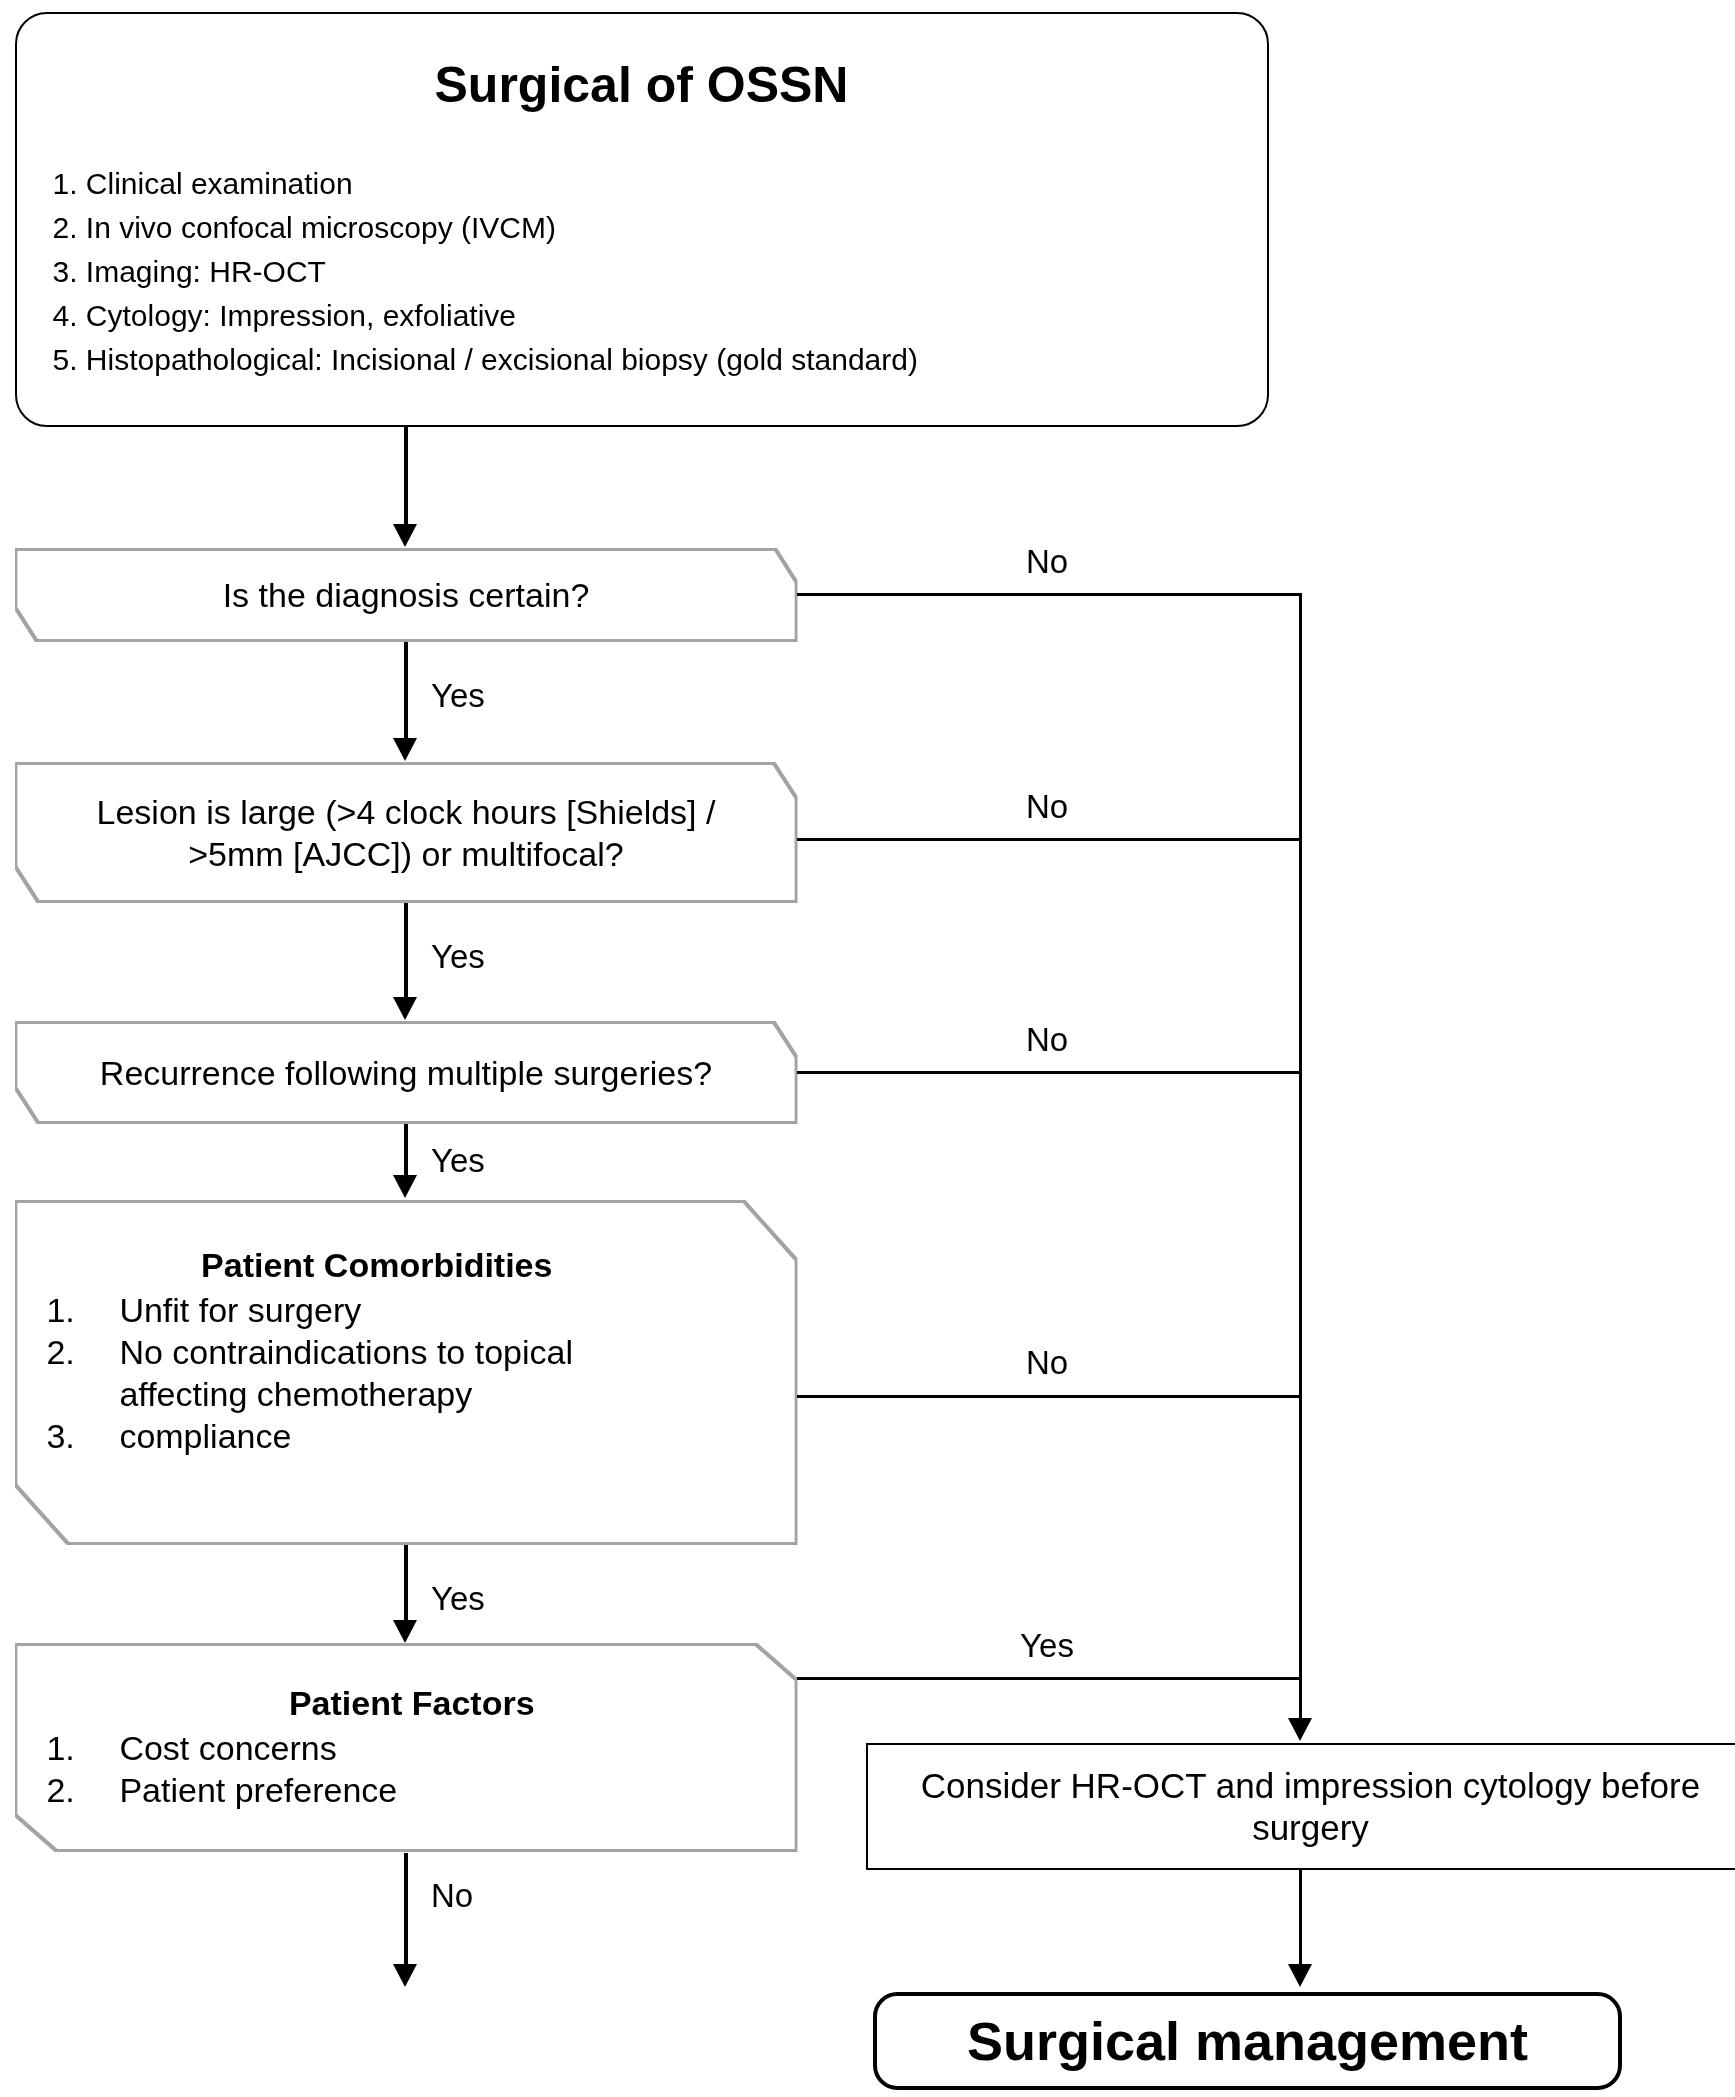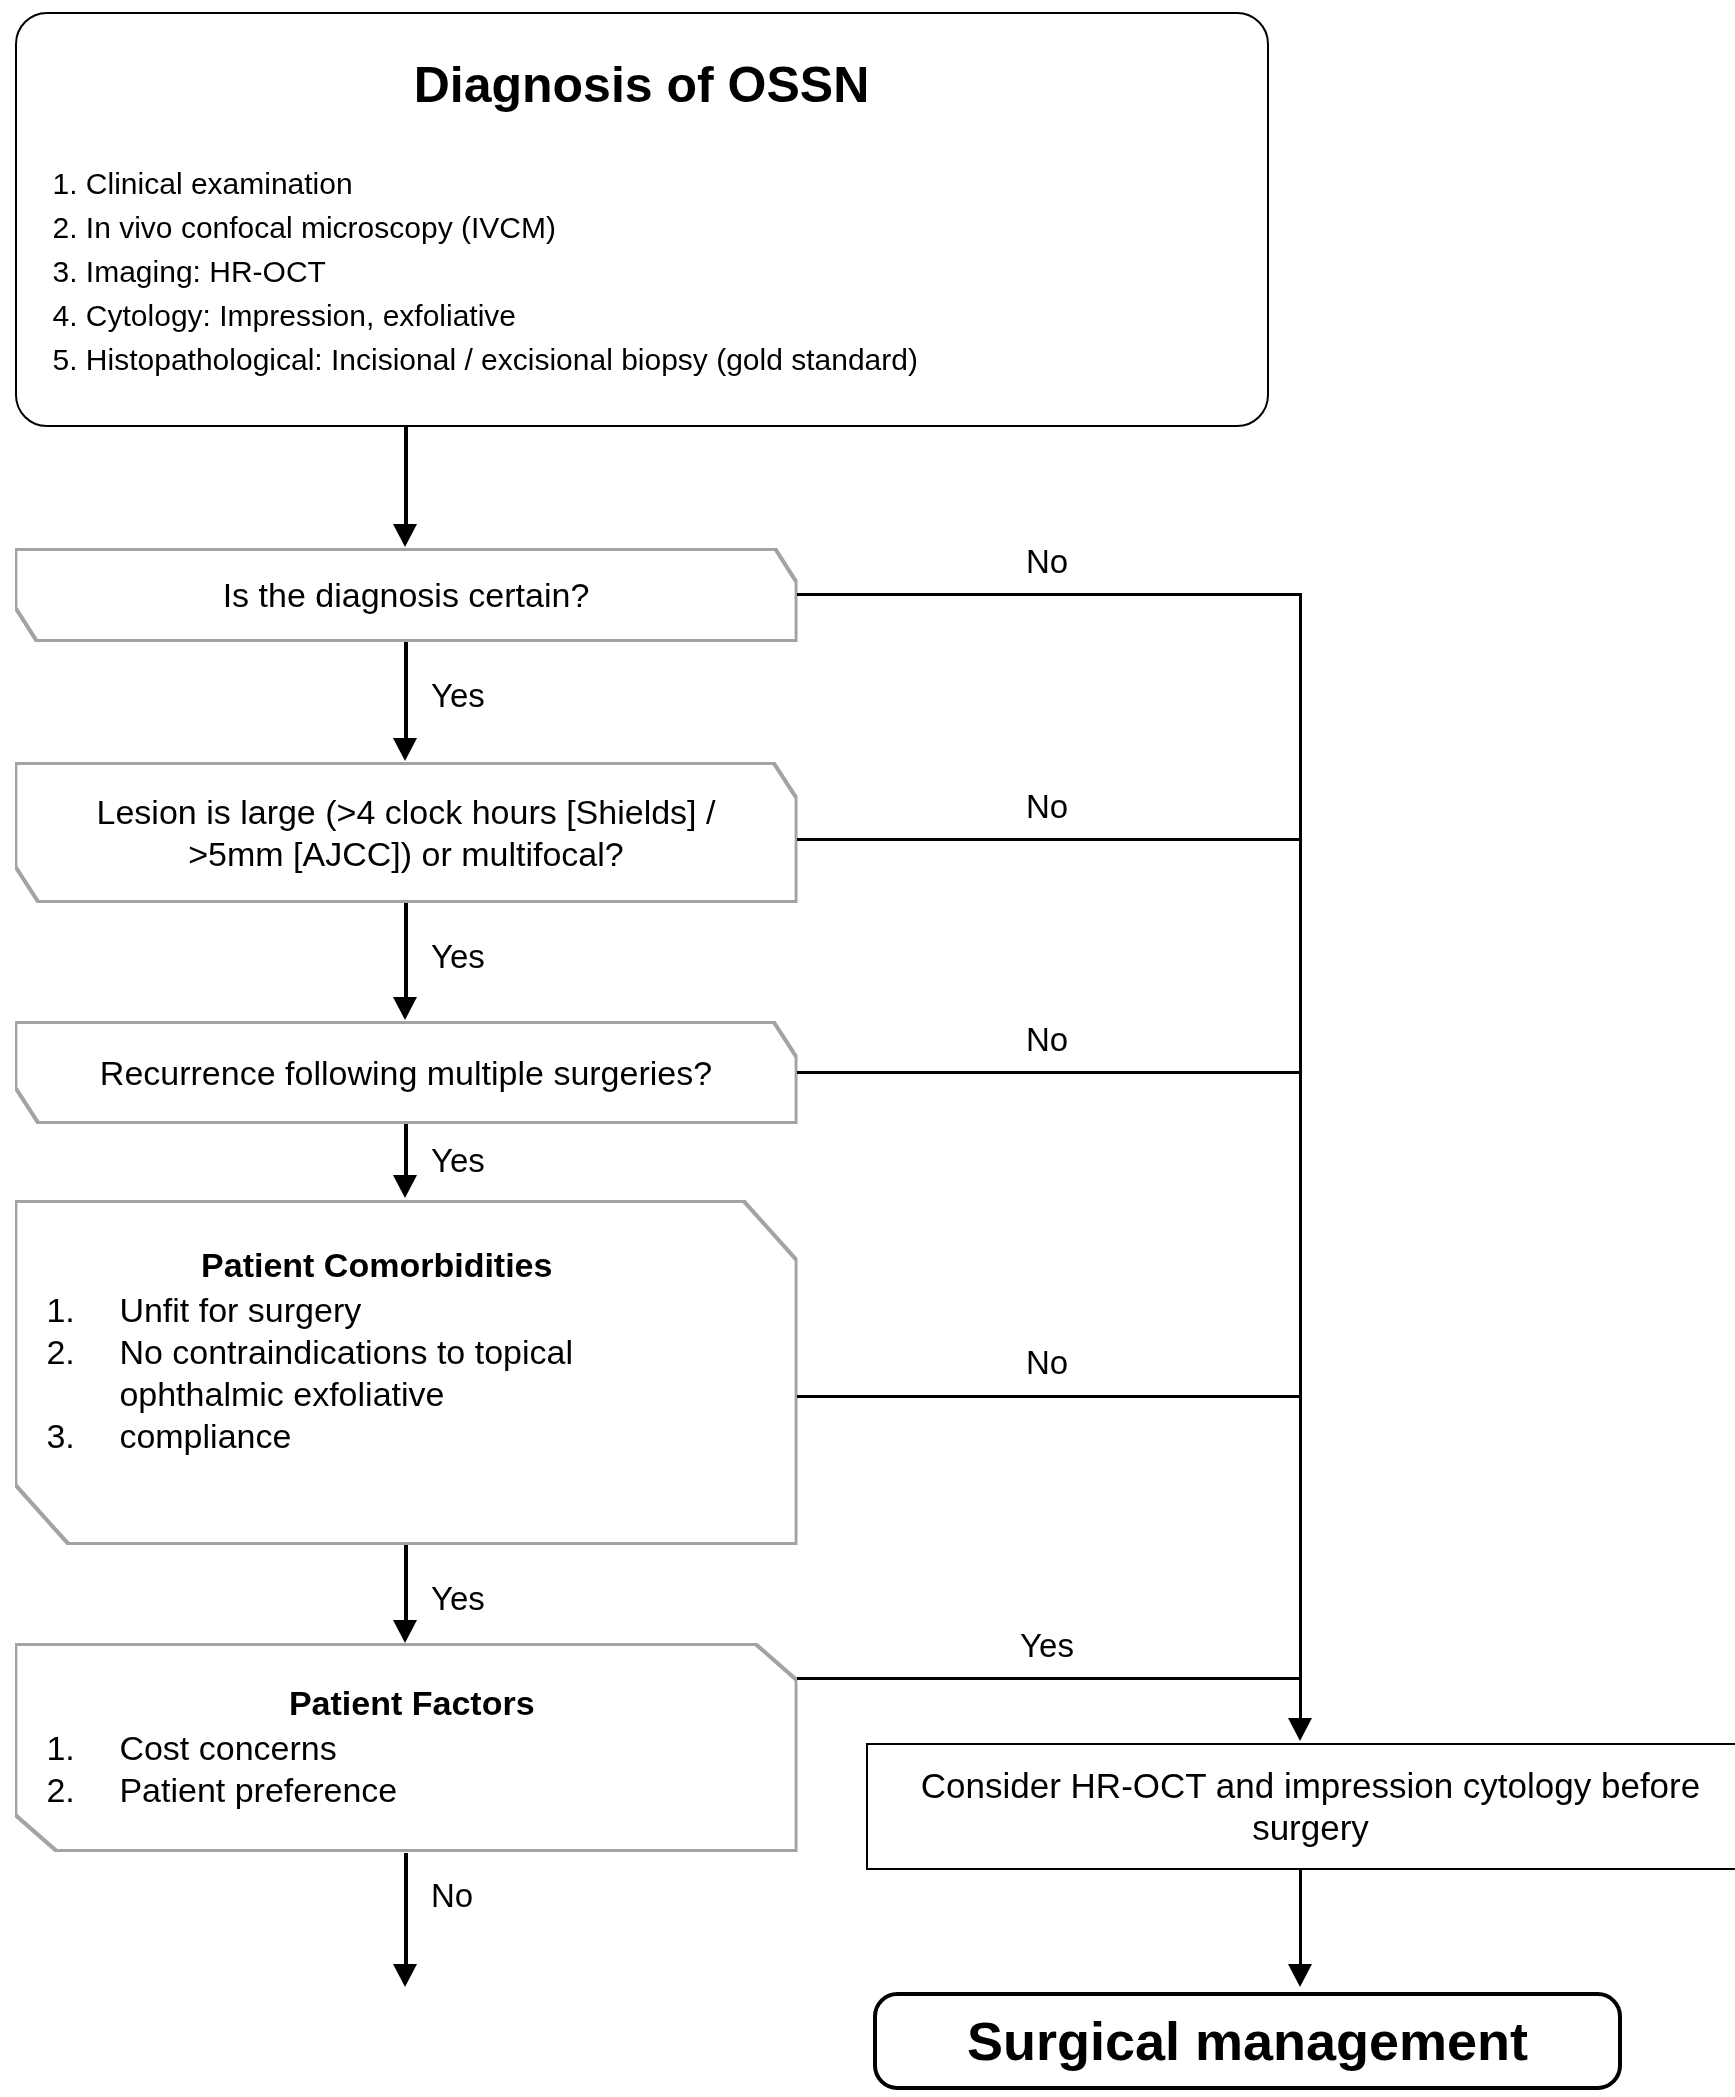--- a/index.html
+++ b/index.html
@@ -46,21 +46,21 @@
               display:flex; flex-direction:column; align-items:center; justify-content:center;
               font-size:35px; line-height:42px; text-align:center; }
   .consider div { white-space:nowrap; }
 </style>
 </head>
 <body>
 
 <div id="canvas">
 
   <div class="roundbox" style="left:14.5px; top:11.6px; width:1254px; height:415px;">
-    <div id="diagnosis-title">Diagnosis of OSSN</div>
+    <div id="diagnosis-title">Surgical of OSSN</div>
     <div id="diagnosis-list">
       <div>1. Clinical examination</div>
       <div>2. In vivo confocal microscopy (IVCM)</div>
       <div>3. Imaging: HR-OCT</div>
       <div>4. Cytology: Impression, exfoliative</div>
       <div>5. Histopathological: Incisional / excisional biopsy (gold standard)</div>
     </div>
   </div>
 
   <div class="vline" style="left:404px; top:426px; height:99px;"></div>
@@ -117,21 +117,21 @@
     <div class="content" style="padding:41px 17.5px 0 29px;">
       <div class="listbox-title" style="margin-right:70px;">Patient Comorbidities</div>
       <div class="numlist">
         <div class="num">1.</div>
         <div class="itemtext">
           <div>Unfit for surgery</div>
         </div>
         <div class="num">2.</div>
         <div class="itemtext">
           <div>No contraindications to topical</div>
-          <div>ophthalmic exfoliative</div>
+          <div>affecting chemotherapy</div>
         </div>
         <div class="num">3.</div>
         <div class="itemtext">
           <div>compliance</div>
         </div>
       </div>
     </div>
   </div>
 
   <div class="hline" style="left:797px; top:1395px; width:503px;"></div>

